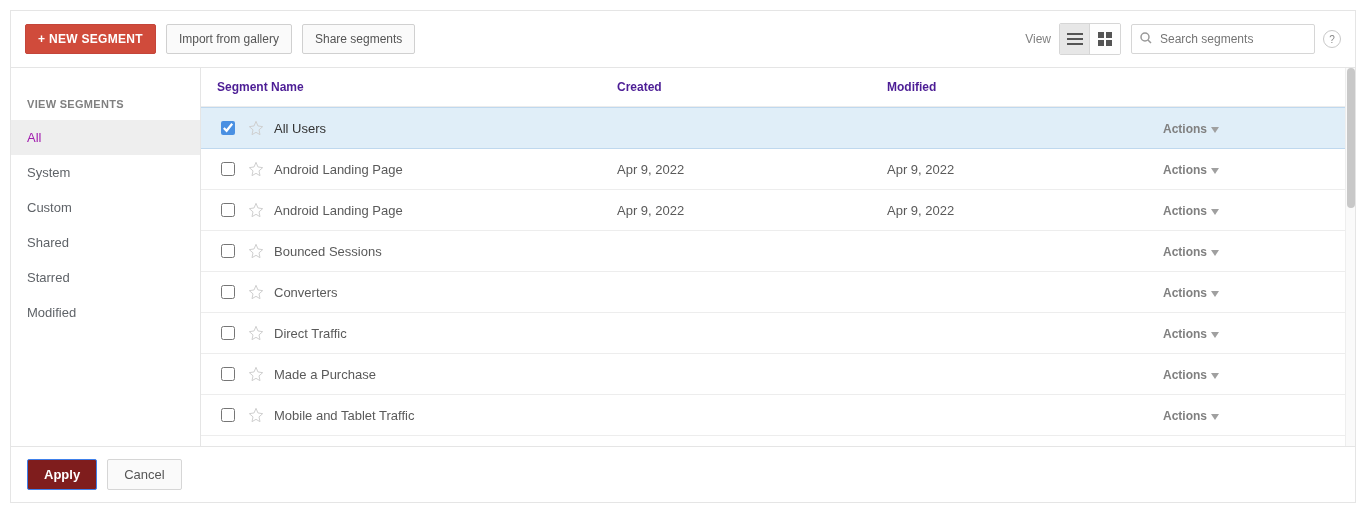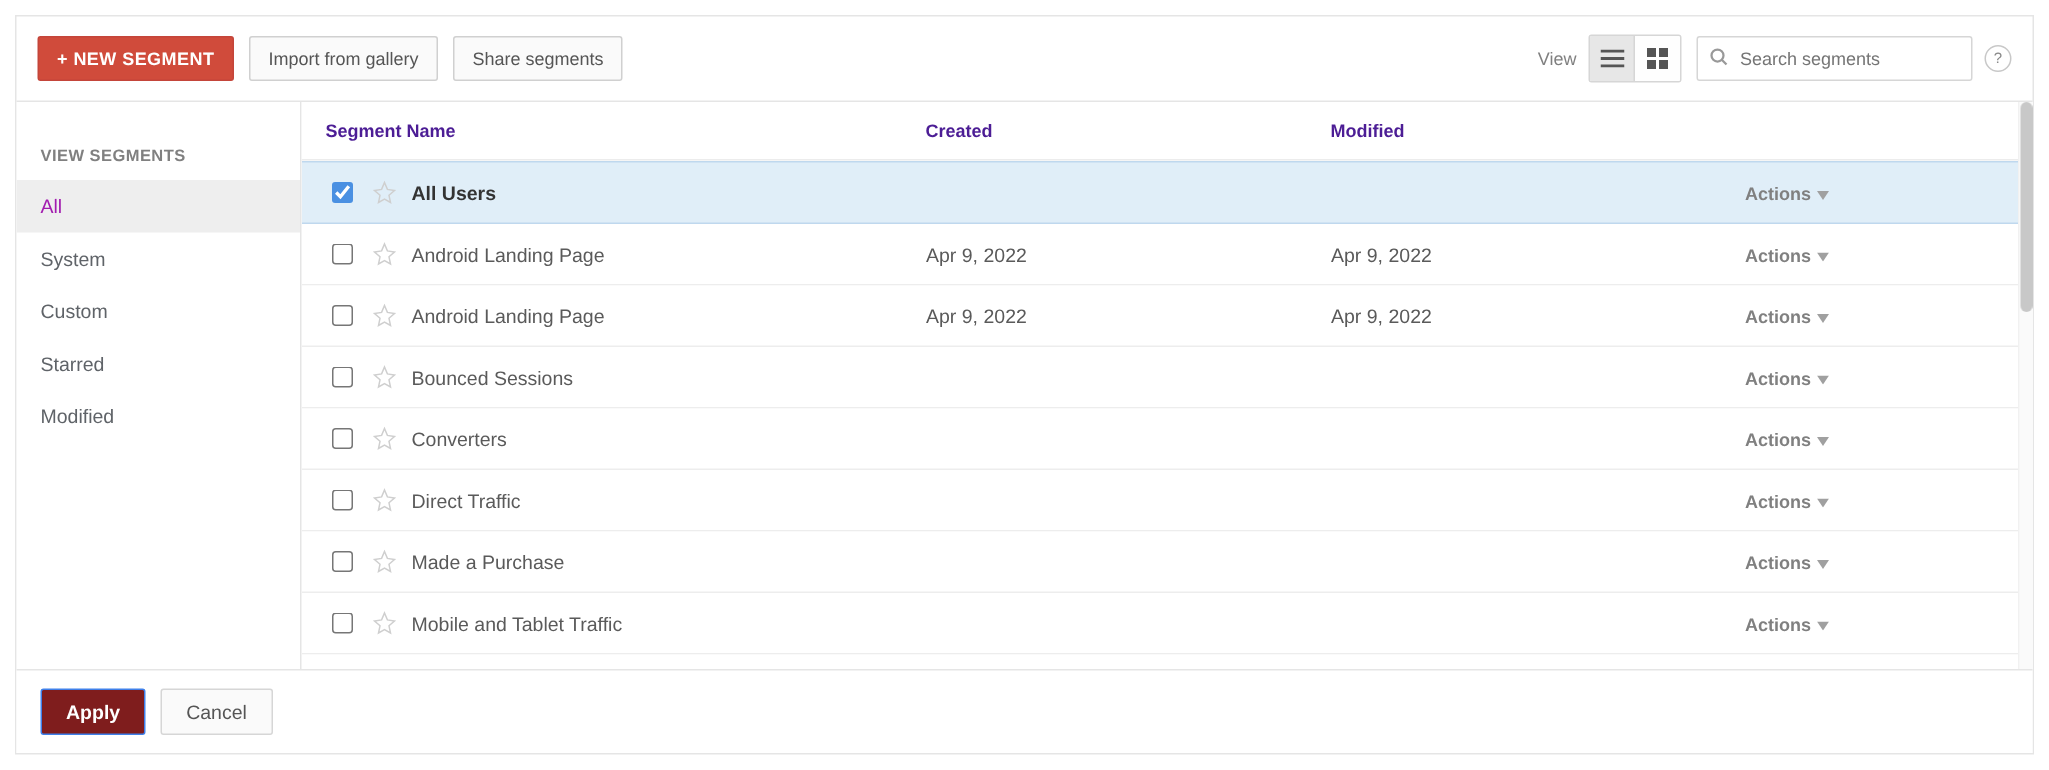--- a/index.html
+++ b/index.html
@@ -161,21 +161,21 @@
     font-size: 13px;
     color: #5a5a5a;
     border-bottom: 1px solid #ededed;
     background: #fff;
   }
   .row.selected {
     background: #e0eef8;
     border-top: 1px solid #bfd8ee;
     border-bottom: 1px solid #bfd8ee;
   }
-  .row.selected .seg-name { color: #333; font-weight: bold; }
+  .row.selected .seg-name { color: #333; font-weight: normal; }
   .row .col-name { display: flex; align-items: center; gap: 10px; }
   .chk { width: 14px; height: 14px; accent-color: #4a90e2; cursor: pointer; }
   .star {
     color: #d5d5d5;
     cursor: pointer;
     line-height: 1;
   }
   .star svg { display: block; }
   .action-link {
     font-size: 12px;
@@ -288,20 +288,21 @@
       <div class="help-btn">?</div>
     </div>
 
     <div class="body">
       <div class="sidebar">
         <div class="sidebar-heading">VIEW SEGMENTS</div>
         <div id="sidebar-items">
             <div class="side-item active">All</div>
             <div class="side-item">System</div>
             <div class="side-item">Custom</div>
+            <div class="side-item">Shared</div>
             <div class="side-item">Starred</div>
             <div class="side-item">Modified</div>
           </div>
       </div>
 
       <div class="main">
         <div class="cols-header">
           <div class="col-name">Segment Name</div>
           <div class="col-created">Created</div>
           <div class="col-modified">Modified</div>

